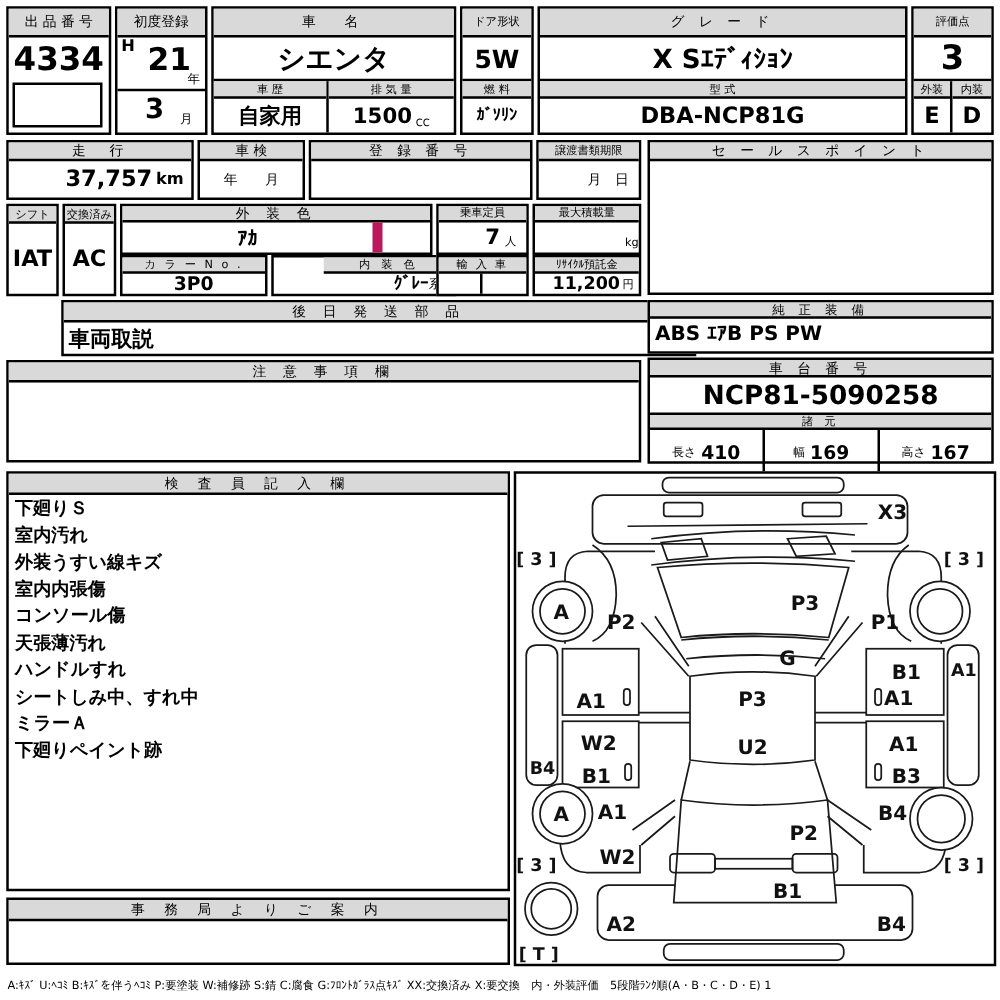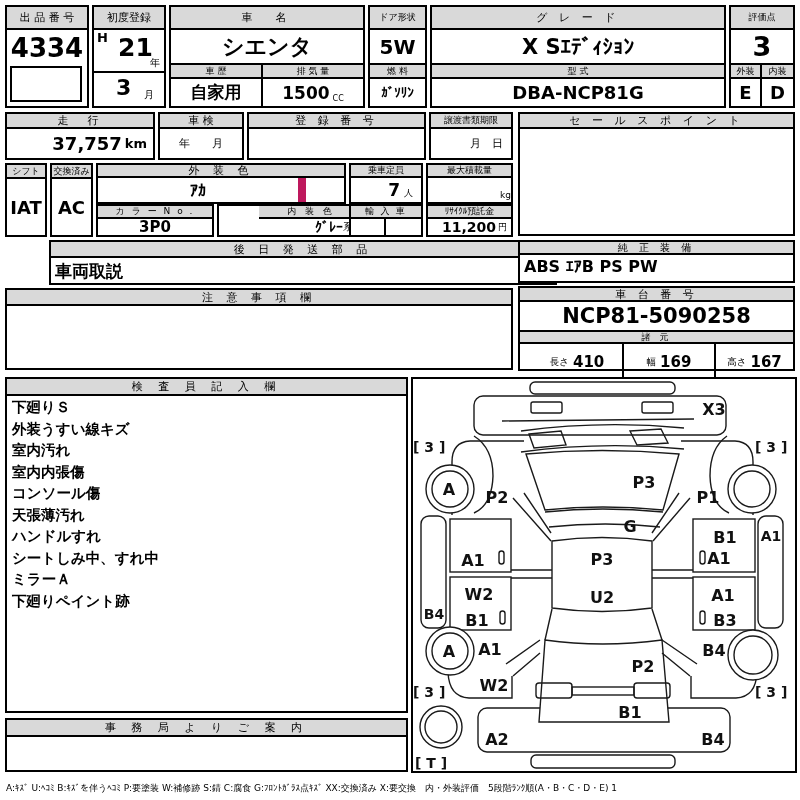--- a/index.html
+++ b/index.html
@@ -186,42 +186,42 @@
 
   <div class="box" style="left:518px;top:240px;width:277px;height:43px;">
     <div class="hd" style="height:13px;letter-spacing:4px;font-size:10px;">純 正 装 備</div>
     <div style="font-size:16px;font-weight:bold;padding:2px 4px;">ABS ｴｱB PS PW</div>
   </div>
 
   <div class="box" style="left:518px;top:286px;width:277px;height:85px;">
     <div class="hd" style="height:14px;letter-spacing:4px;">車 台 番 号</div>
     <div class="v cellline" style="height:30px;font-size:21px;">NCP81-5090258</div>
     <div class="hd" style="height:12px;font-size:9px;letter-spacing:3px;border-top:0;">諸 元</div>
-    <div style="display:flex;height:36px;padding-left:12px;">
+    <div style="display:flex;height:36px;">
       <div class="v" style="width:92px;border-right:2px solid #000;gap:4px;">
         <span style="font-size:9.5px;font-weight:normal;">長さ</span>
         <span style="font-size:15px;">410</span>
       </div>
       <div class="v" style="width:92px;border-right:2px solid #000;gap:4px;">
         <span style="font-size:9.5px;font-weight:normal;">幅</span>
         <span style="font-size:15px;">169</span>
       </div>
       <div class="v" style="flex:1;gap:4px;">
         <span style="font-size:9.5px;font-weight:normal;">高さ</span>
         <span style="font-size:15px;">167</span>
       </div>
     </div>
   </div>
 
   <div class="box" style="left:5px;top:377px;width:403px;height:336px;">
     <div class="hd" style="height:17px;letter-spacing:6px;">検 査 員 記 入 欄</div>
     <div style="font-size:14.5px;font-weight:bold;line-height:21.5px;padding:1px 5px;">
       <div>下廻りＳ</div>
+      <div>室内汚れ</div>
       <div>外装うすい線キズ</div>
-      <div>室内汚れ</div>
       <div>室内内張傷</div>
       <div>コンソール傷</div>
       <div>天張薄汚れ</div>
       <div>ハンドルすれ</div>
       <div>シートしみ中、すれ中</div>
       <div>ミラーＡ</div>
       <div>下廻りペイント跡</div>
     </div>
   </div>
 

